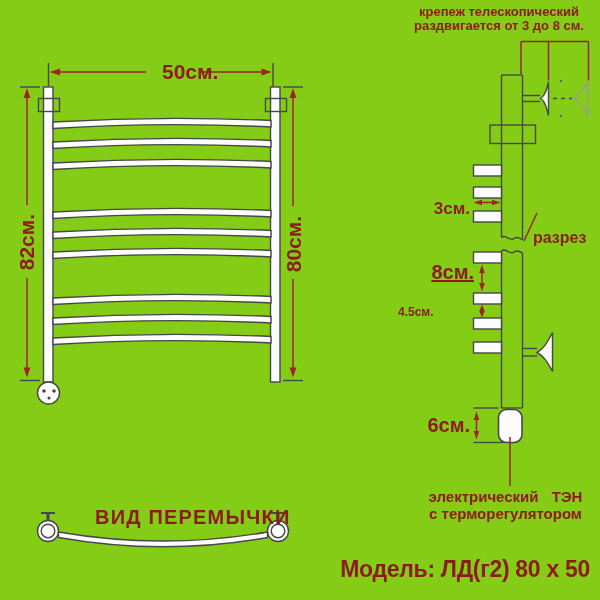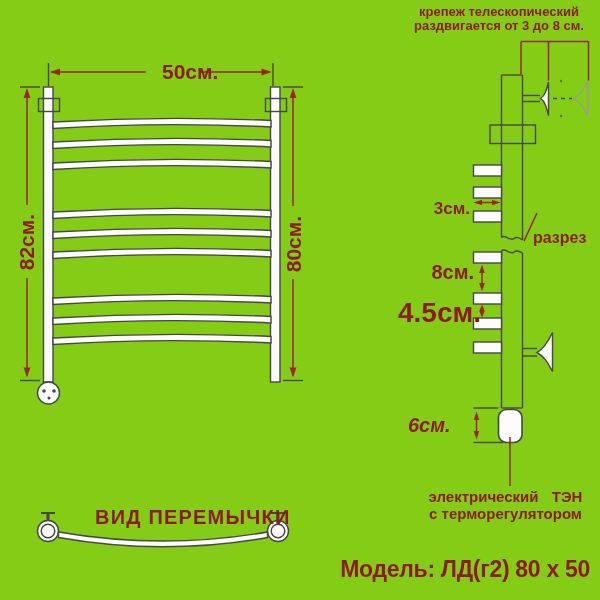--- a/index.html
+++ b/index.html
@@ -8,23 +8,23 @@
     font-family:"Liberation Sans",sans-serif;font-weight:bold;overflow:hidden;
   }
   .stage svg{position:absolute;left:0;top:0;}
   .lbl{position:absolute;color:#8c1b1b;white-space:nowrap;line-height:1.05;}
   .lbl-50{left:145px;top:61px;width:56px;text-align:center;font-size:21px;margin-left:17px;}
   .lbl-82{left:-8px;top:231px;width:70px;text-align:center;font-size:21px;transform:rotate(-90deg);}
   .lbl-80{left:259px;top:233px;width:70px;text-align:center;font-size:21px;transform:rotate(-90deg);}
   .lbl-note{left:398px;top:5px;width:202px;text-align:center;font-size:13px;line-height:13.5px;}
   .lbl-3{left:408px;top:200px;width:62px;text-align:right;font-size:17px;}
   .lbl-razrez{left:533px;top:190px;font-size:16px;margin-top:40px;}
-  .lbl-8{left:412px;top:262px;width:62px;text-align:right;font-size:20px;}
-  .lbl-45{left:398px;top:298px;width:74px;text-align:center;font-size:28px;}
-  .lbl-6{left:408px;top:415px;width:62px;font-size:20px;font-style:italic;}
+  .lbl-8{left:412px;top:262px;width:62px;text-align:right;font-size:20px;text-decoration:underline;}
+  .lbl-45{left:398px;top:306px;width:74px;text-align:left;font-size:12px;}
+  .lbl-6{left:408px;top:415px;width:62px;text-align:right;font-size:20px;}
   .lbl-heater{left:403px;top:489px;width:205px;text-align:center;font-size:15px;line-height:16.5px;}
   .lbl-heater .l1{word-spacing:9px;}
   .lbl-crossbar{left:95px;top:507px;width:147px;text-align:center;font-size:20px;letter-spacing:1.2px;}
   .lbl-model{left:300px;top:557px;width:290px;text-align:right;font-size:23px;letter-spacing:-0.3px;}
 </style>
 </head>
 <body>
 
 <div class="stage">
 

